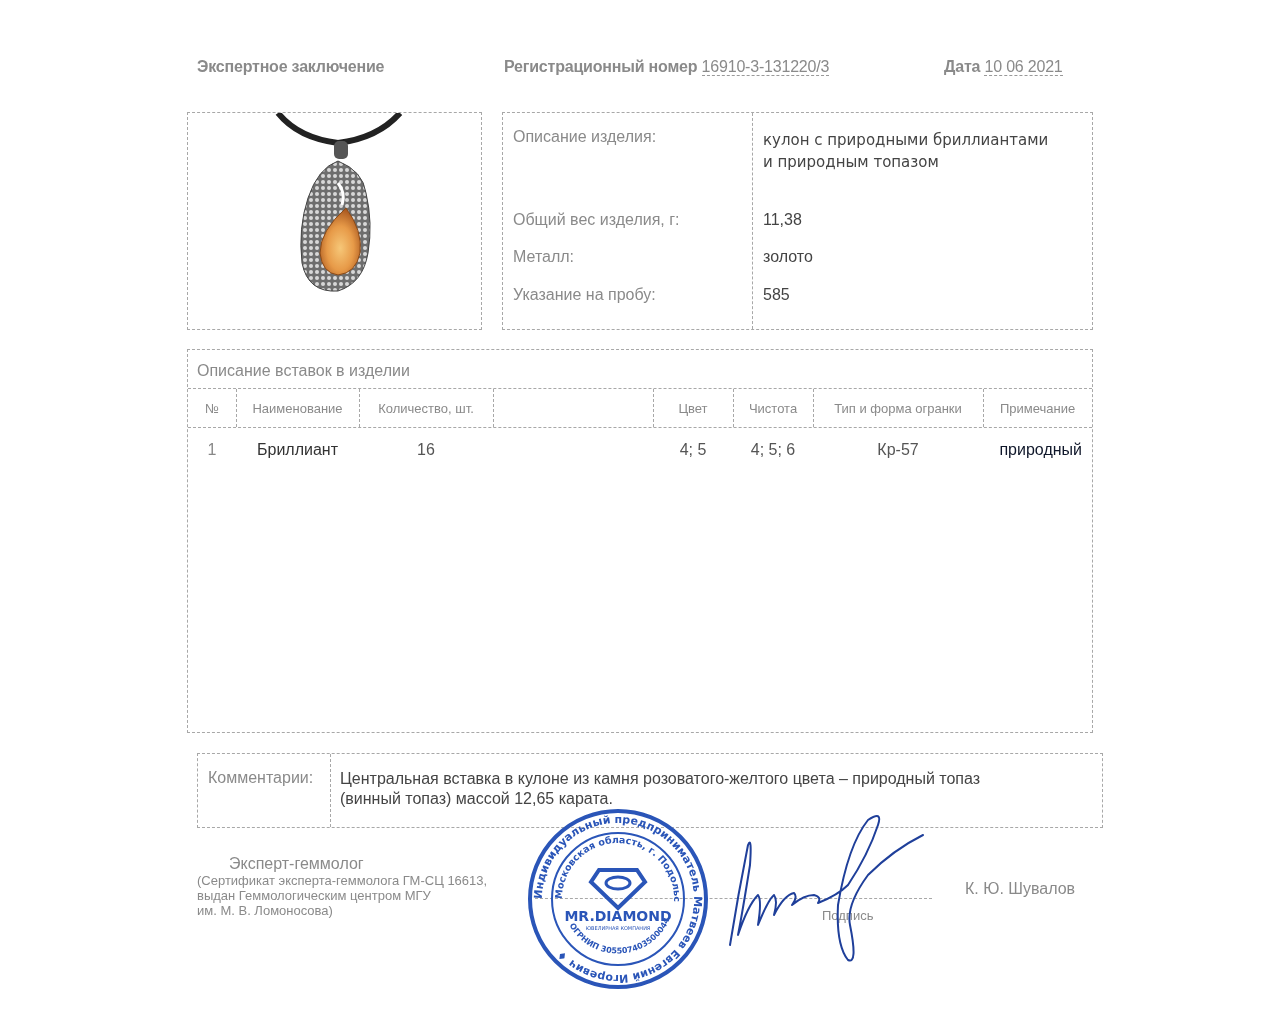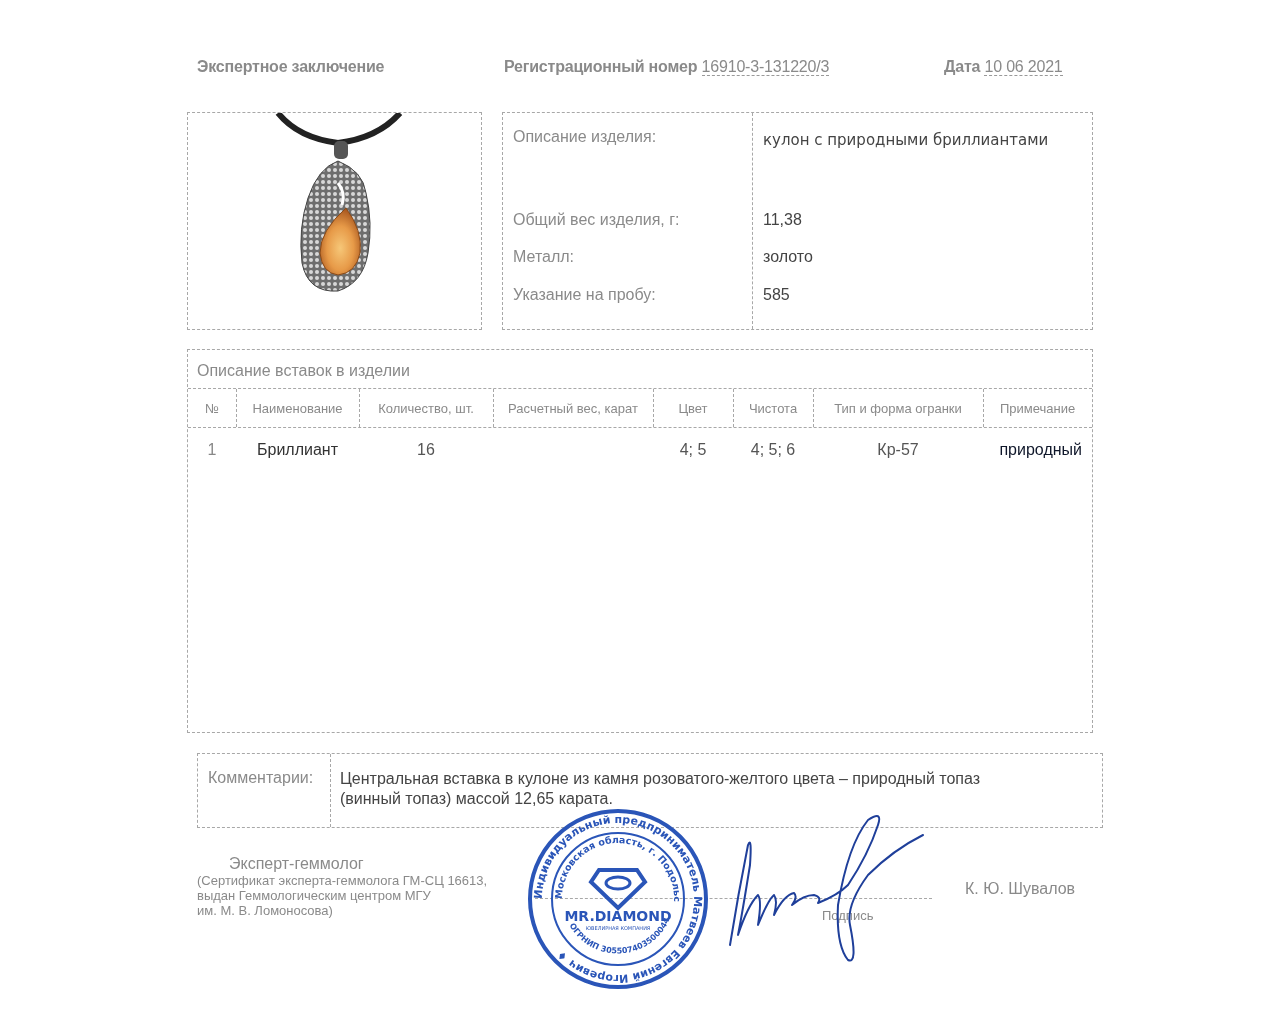--- a/index.html
+++ b/index.html
@@ -47,40 +47,40 @@
     <path d="M158 95 Q175 118 172 140 Q168 160 150 162 Q134 160 132 140 Q132 118 158 95 Z" fill="url(#topaz)" stroke="#8a4a18" stroke-width="1"></path>
     <path d="M150 70 Q158 80 154 92" stroke="#fff" stroke-width="3" fill="none"></path>
   </svg>
 </div>
 
 <div class="abs dash" style="left:502px;top:112px;width:591px;height:218px;">
   <div class="abs" style="left:249px;top:0;height:216px;border-left:1px dashed #a8a8a8;"></div>
   <div class="abs lbl" style="left:10px;top:15px;">Описание изделия:</div>
   <div class="abs val2" style="left:260px;top:16px;line-height:22px;font-family:'DejaVu Sans',sans-serif;font-size:15px;">
     <div>кулон с природными бриллиантами</div>
+    <div>и природным топазом</div>
   </div>
   <div class="abs lbl" style="left:10px;top:98px;">Общий вес изделия, г:</div>
   <div class="abs val2" style="left:260px;top:98px;">11,38</div>
   <div class="abs lbl" style="left:10px;top:135px;">Металл:</div>
   <div class="abs val2" style="left:260px;top:135px;">золото</div>
   <div class="abs lbl" style="left:10px;top:173px;">Указание на пробу:</div>
   <div class="abs val2" style="left:260px;top:173px;">585</div>
 </div>
 
 <div class="abs dash" style="left:187px;top:349px;width:906px;height:384px;">
   <div class="abs lbl" style="left:9px;top:12px;">Описание вставок в изделии</div>
   <div class="abs" style="left:0;top:38px;width:904px;border-top:1px dashed #a8a8a8;"></div>
   <div class="abs" style="left:0;top:39px;width:904px;height:38px;">
     <div class="th" style="left:0;width:48px;">№</div>
     <div class="vdiv" style="left:48px;"></div>
     <div class="th" style="left:48px;width:123px;">Наименование</div>
     <div class="vdiv" style="left:171px;"></div>
     <div class="th" style="left:171px;width:134px;">Количество, шт.</div>
     <div class="vdiv" style="left:305px;"></div>
-    <div class="th" style="left:305px;width:160px;">Расчетный вес, карат</div>
     <div class="vdiv" style="left:465px;"></div>
     <div class="th" style="left:465px;width:80px;">Цвет</div>
     <div class="vdiv" style="left:545px;"></div>
     <div class="th" style="left:545px;width:80px;">Чистота</div>
     <div class="vdiv" style="left:625px;"></div>
     <div class="th" style="left:625px;width:170px;">Тип и форма огранки</div>
     <div class="vdiv" style="left:795px;"></div>
     <div class="th" style="left:795px;width:109px;">Примечание</div>
   </div>
   <div class="abs" style="left:0;top:77px;width:904px;border-top:1px dashed #a8a8a8;"></div>

